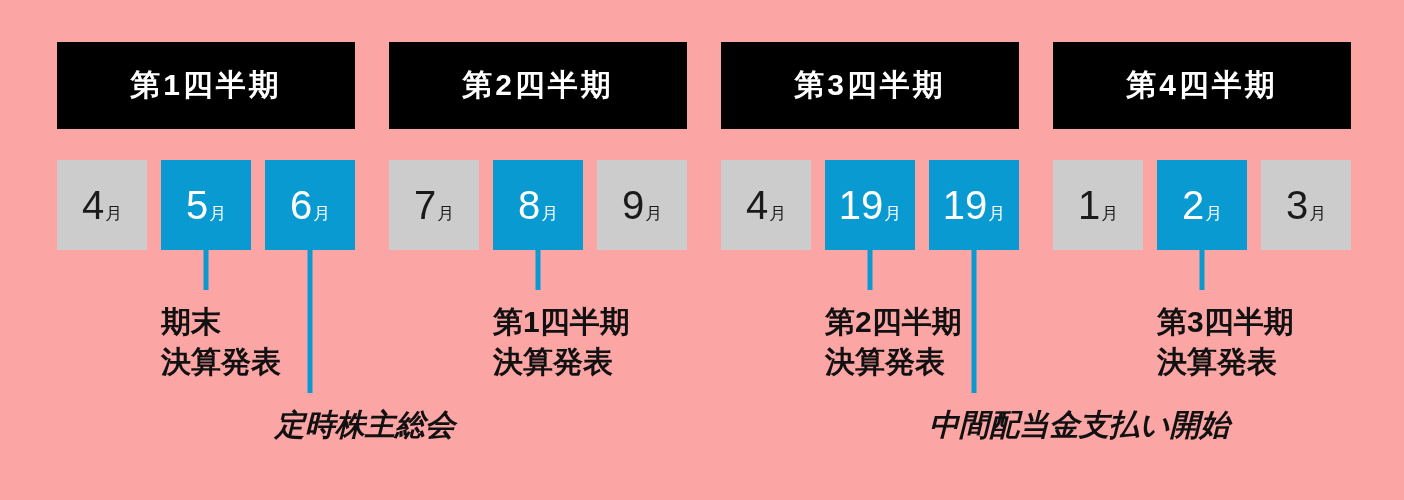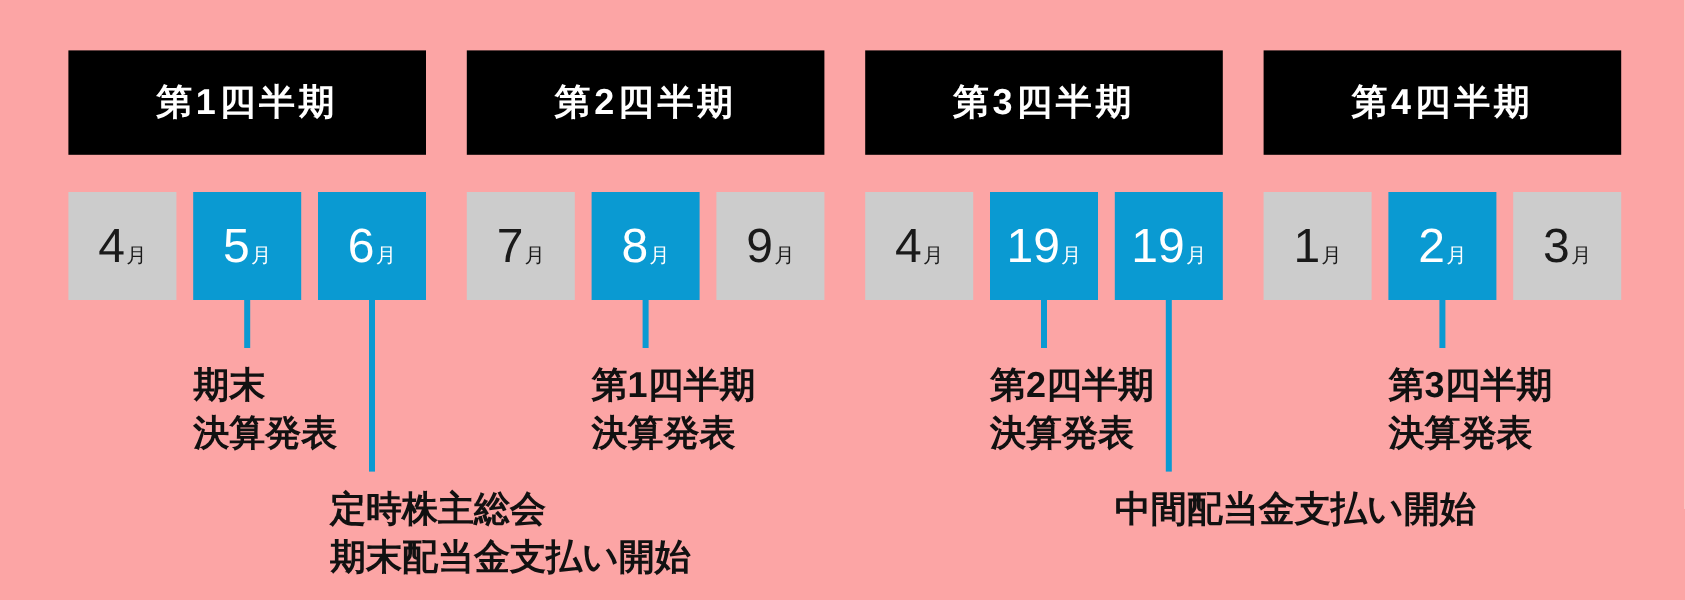--- a/index.html
+++ b/index.html
@@ -74,21 +74,21 @@
   .event-text {
     position: absolute;
     left: 0;
     white-space: nowrap;
     font-size: 30px;
     font-weight: bold;
     color: #111111;
     line-height: 1.32;
   }
   .event-text.short { top: 52px; }
-  .event-text.long  { top: 155px; }
+  .event-text.long  { top: 155px; font-style: italic; }
   .event-text.indent { left: 10px; }
   .event-text span { display: block; }
 </style>
 </head>
 <body>
 
 <div class="canvas">
   <div class="timeline">
 
     <div class="quarter">
@@ -115,21 +115,20 @@
         </div>
         <div class="month blue">
           <span class="month-label">
               <span class="month-num">6</span>
               <span class="month-unit">月</span>
             </span>
           <div class="event">
             <div class="connector long"></div>
             <div class="event-text long indent">
               <span>定時株主総会</span>
-              <span>期末配当金支払い開始</span>
             </div>
           </div>
         </div>
       </div>
     </div>
 
     <div class="quarter">
       <div class="q-header">第2四半期</div>
       <div class="months">
         <div class="month gray">

